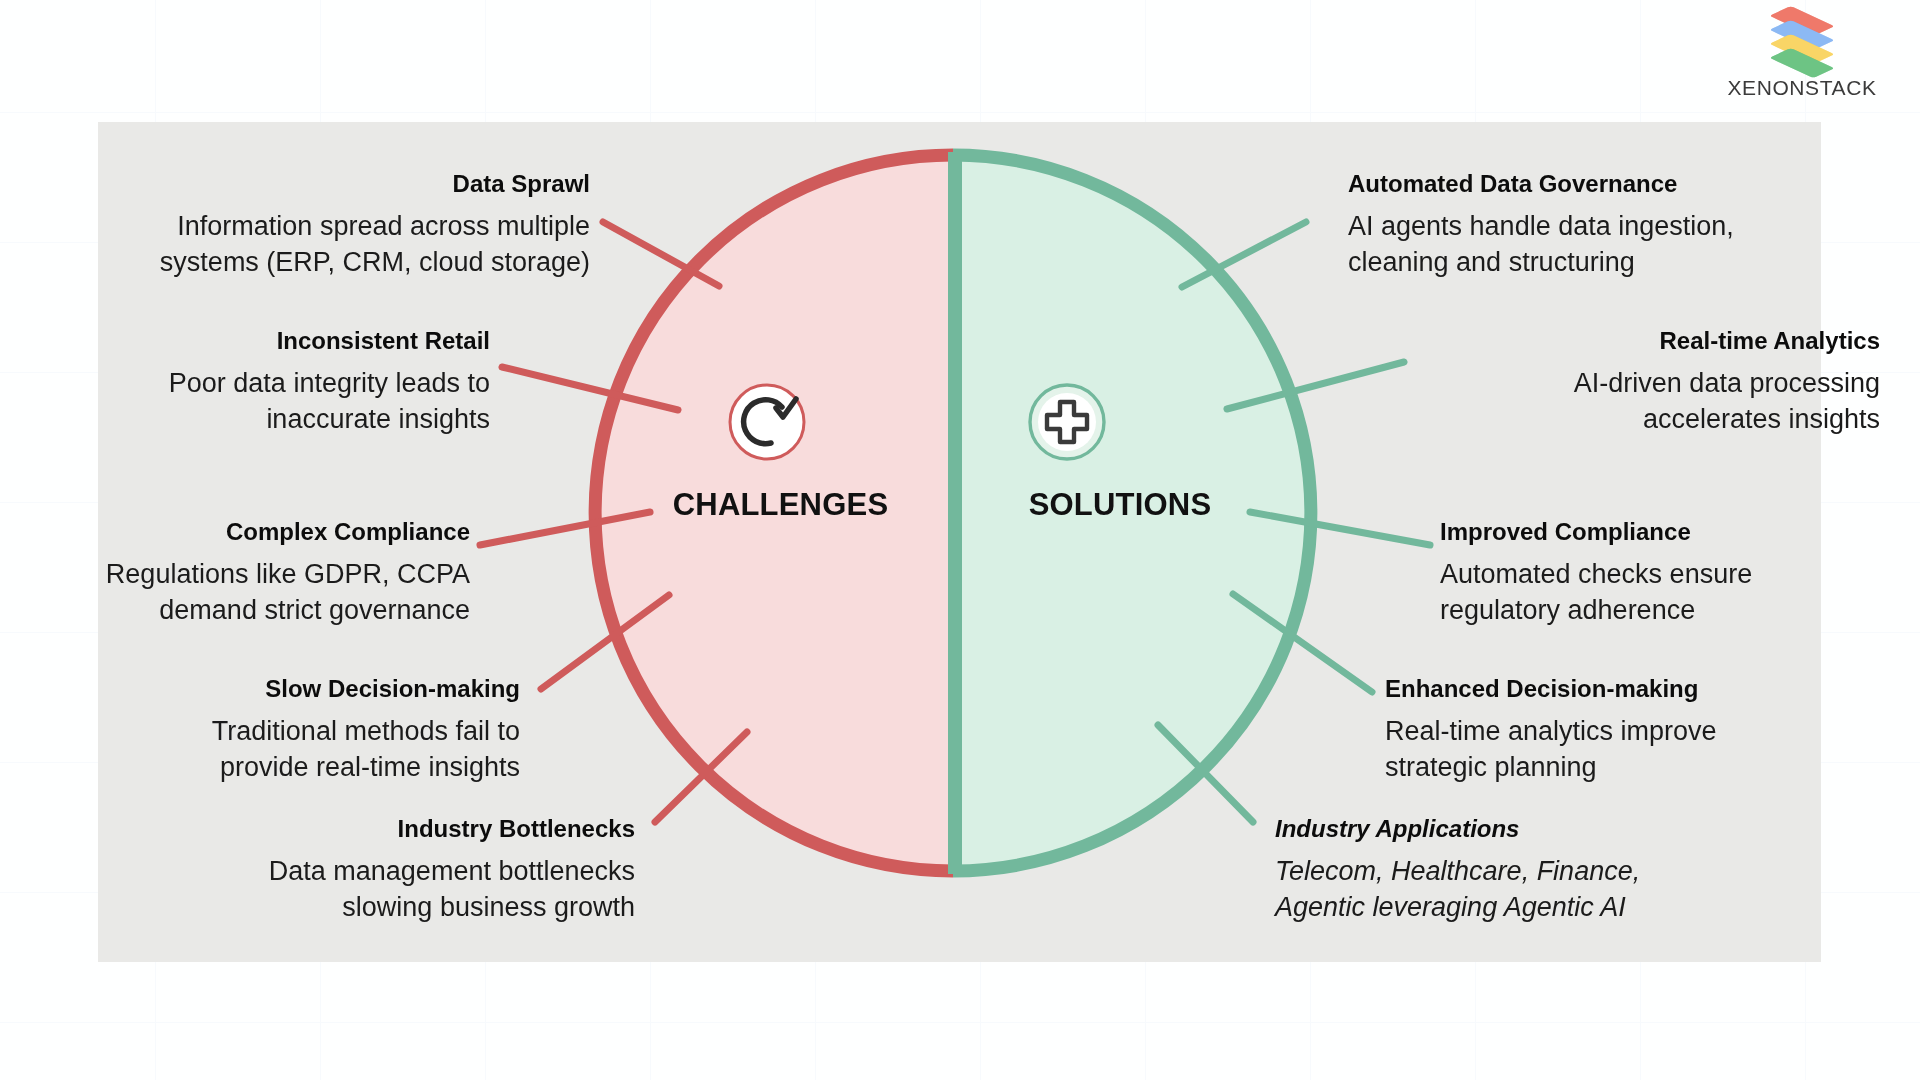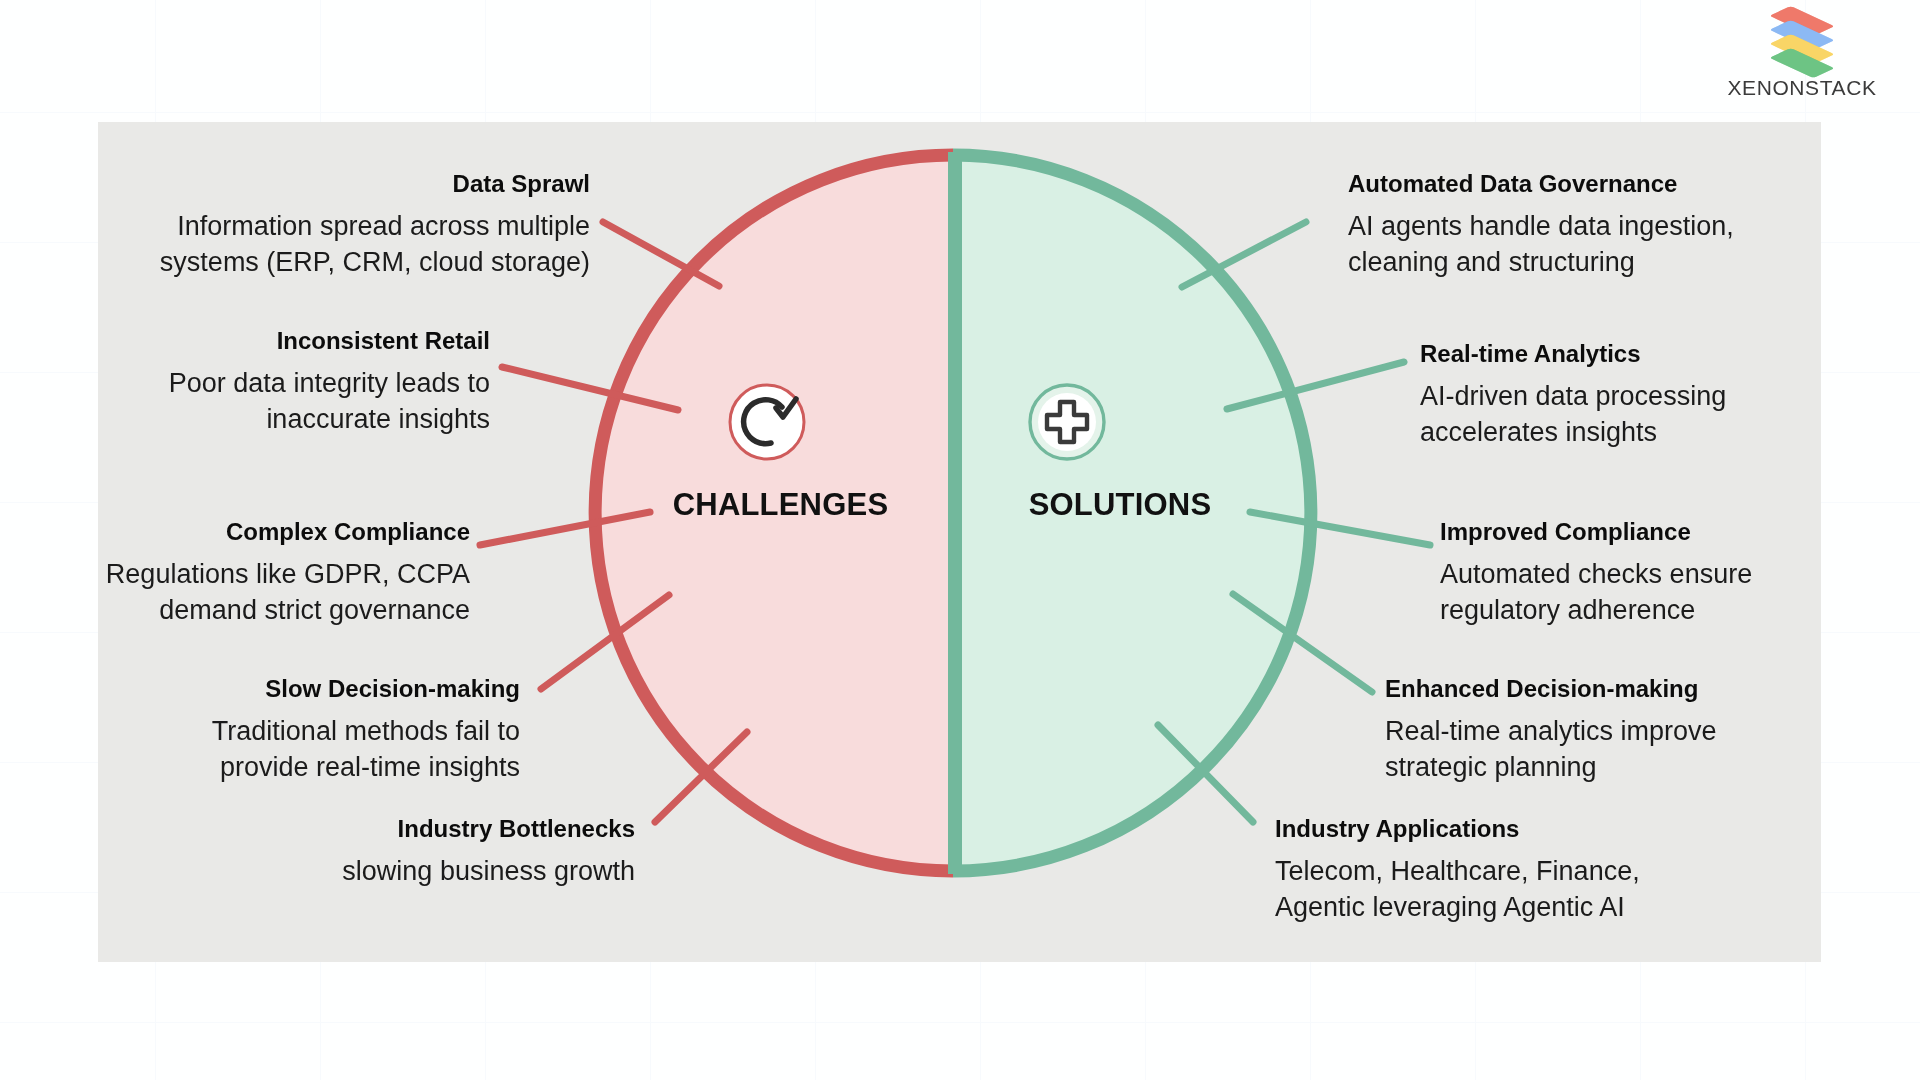--- a/index.html
+++ b/index.html
@@ -143,24 +143,24 @@
 
   
   #co-l-0 { left:  60px; top: 170px; width: 530px; }
   #co-l-1 { left:  60px; top: 327px; width: 430px; }
   #co-l-2 { left:  60px; top: 518px; width: 410px; }
   #co-l-3 { left:  60px; top: 675px; width: 460px; }
   #co-l-4 { left:  60px; top: 815px; width: 575px; }
 
   
   #co-r-0 { left: 1320px; top: 170px; width: 560px; margin-left: 28px; }
-  #co-r-1 { left: 1420px; top: 340px; width: 460px; }
+  #co-r-1 { left: 1420px; top: 327px; width: 460px; text-align: right; }
   #co-r-2 { left: 1440px; top: 518px; width: 440px; }
   #co-r-3 { left: 1385px; top: 675px; width: 495px; }
-  #co-r-4 { left: 1275px; top: 815px; width: 545px; }
+  #co-r-4 { left: 1275px; top: 815px; width: 545px; font-style: italic; }
 </style>
 </head>
 <body>
 
 <div id="stage">
 
   <div id="grid-wash"></div>
 
   <div id="brand">
     <div class="logo-stack">
@@ -241,20 +241,21 @@
   </div>
 
   <div class="callout right-align" id="co-l-3">
     <p class="c-title">Slow Decision-making</p>
     <p class="c-desc">Traditional methods fail to</p>
     <p class="c-desc">provide real-time insights</p>
   </div>
 
   <div class="callout right-align" id="co-l-4">
     <p class="c-title">Industry Bottlenecks</p>
+    <p class="c-desc">Data management bottlenecks</p>
     <p class="c-desc">slowing business growth</p>
   </div>
 
   <div class="callout left-align" id="co-r-0">
     <p class="c-title">Automated Data Governance</p>
     <p class="c-desc">AI agents handle data ingestion,</p>
     <p class="c-desc">cleaning and structuring</p>
   </div>
 
   <div class="callout left-align" id="co-r-1">

